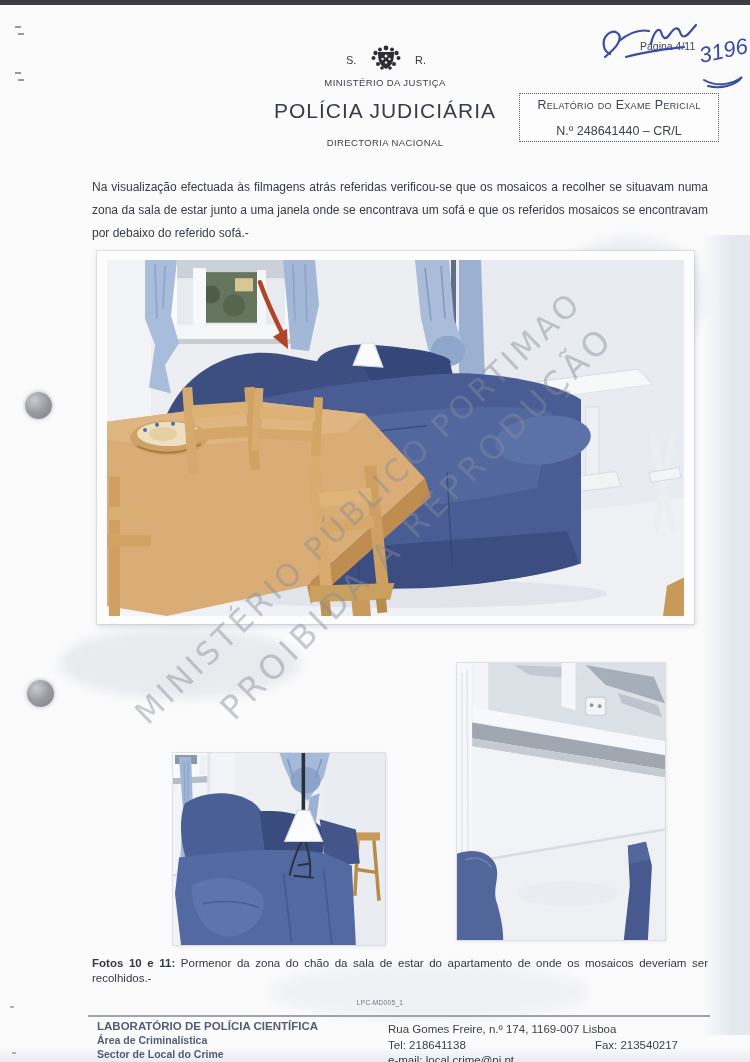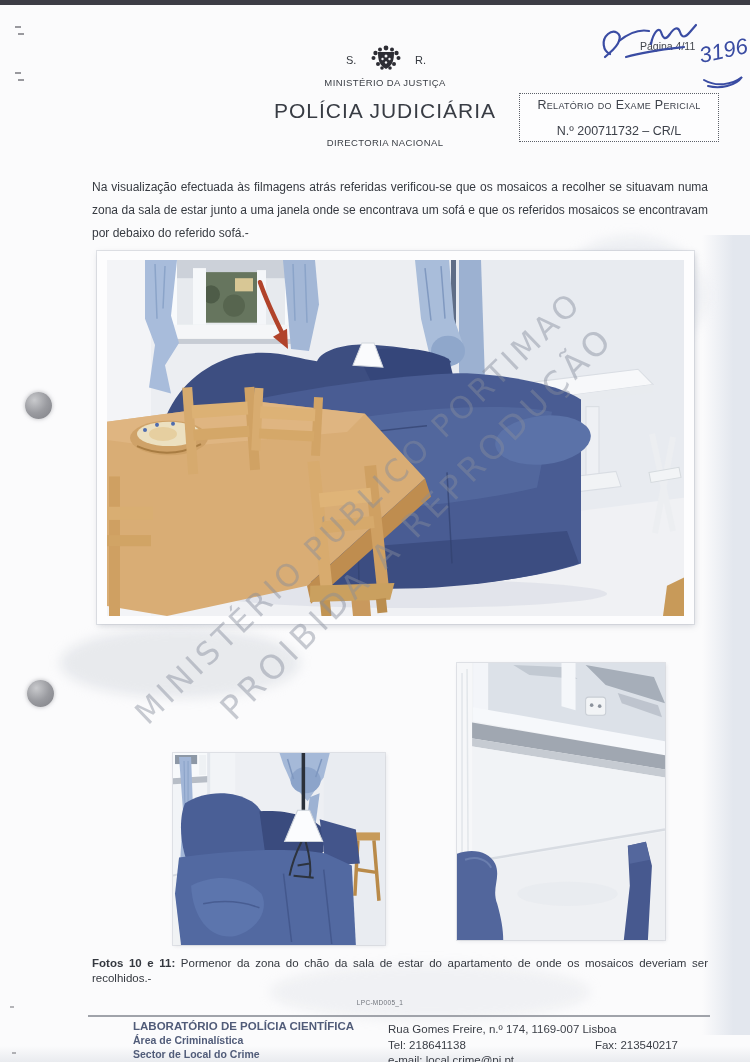--- a/index.html
+++ b/index.html
@@ -55,21 +55,21 @@
         box-shadow:0 0 0 1px rgba(185,190,200,.4),1px 2px 6px rgba(120,125,140,.28);z-index:2;}
   .photo-frame svg{display:block;width:100%;height:100%;}
   .photo-small{position:absolute;box-shadow:0 0 0 1px rgba(200,204,212,.5),1px 1px 4px rgba(140,145,158,.22);z-index:2;}
   .photo10{left:173px;top:753px;width:212px;height:192px;}
   .photo11{left:457px;top:663px;width:208px;height:277px;}
   .photo-small svg{display:block;width:100%;height:100%;}
   
   .form-code{position:absolute;left:290px;top:999px;width:180px;text-align:center;
         font-size:6.5px;letter-spacing:.3px;color:#70747c;}
   .footer-rule{position:absolute;left:88px;top:1015px;width:622px;height:1.5px;background:#a0a3aa;}
-  .lab-block{position:absolute;left:97px;top:1019px;color:#515c79;font-weight:bold;line-height:14px;margin-left:36px;}
+  .lab-block{position:absolute;left:97px;top:1019px;color:#515c79;font-weight:bold;line-height:14px;}
   .lab-block .l1{font-size:11.5px;} .lab-block .l2,.lab-block .l3{font-size:10.5px;}
   .addr-block{position:absolute;left:388px;top:1023px;width:290px;color:#3a3e46;font-size:11.5px;}
   .addr-row{display:flex;justify-content:space-between;margin-top:4px;}
   .addr-email{margin-top:3px;}
   
   .wm{position:absolute;white-space:nowrap;color:rgba(132,140,155,.45);
       font-family:"DejaVu Sans",sans-serif;transform-origin:0 50%;pointer-events:none;z-index:10;}
   .wm1{left:140px;top:700px;font-size:31px;letter-spacing:4px;transform:rotate(-44deg);}
   .wm2{left:226px;top:694px;font-size:33px;letter-spacing:5px;transform:rotate(-45deg);}
 </style>
@@ -118,21 +118,21 @@
       </svg>
     </span>
     <span>R.</span>
   </div>
   <div class="ministry">MINISTÉRIO DA JUSTIÇA</div>
   <div class="org-title">POLÍCIA JUDICIÁRIA</div>
   <div class="directorate">DIRECTORIA NACIONAL</div>
 
   <div class="report-box">
     <div class="l1">Relatório do Exame Pericial</div>
-    <div class="l2">N.º 200711732 – CR/L</div>
+    <div class="l2">N.º 248641440 – CR/L</div>
   </div>
 
   <div class="pagina">Página 4/11</div>
   <div class="signature">
     <svg viewBox="0 0 108 42">
       <g fill="none" stroke="#3a4ca3" stroke-width="2.2" stroke-linecap="round">
         <path d="M14,34 C7,31 5,20 12,14 C18,9 26,13 23,21 C21,28 13,33 9,37"></path>
         <path d="M23,21 C33,13 43,9 53,11"></path>
         <path d="M55,24 C57,13 63,6 65,12 C67,18 69,21 74,14 C78,8 82,6 84,12 C86,18 89,18 94,12 L100,5"></path>
         <path d="M30,37 C50,31 70,29 88,27"></path>

